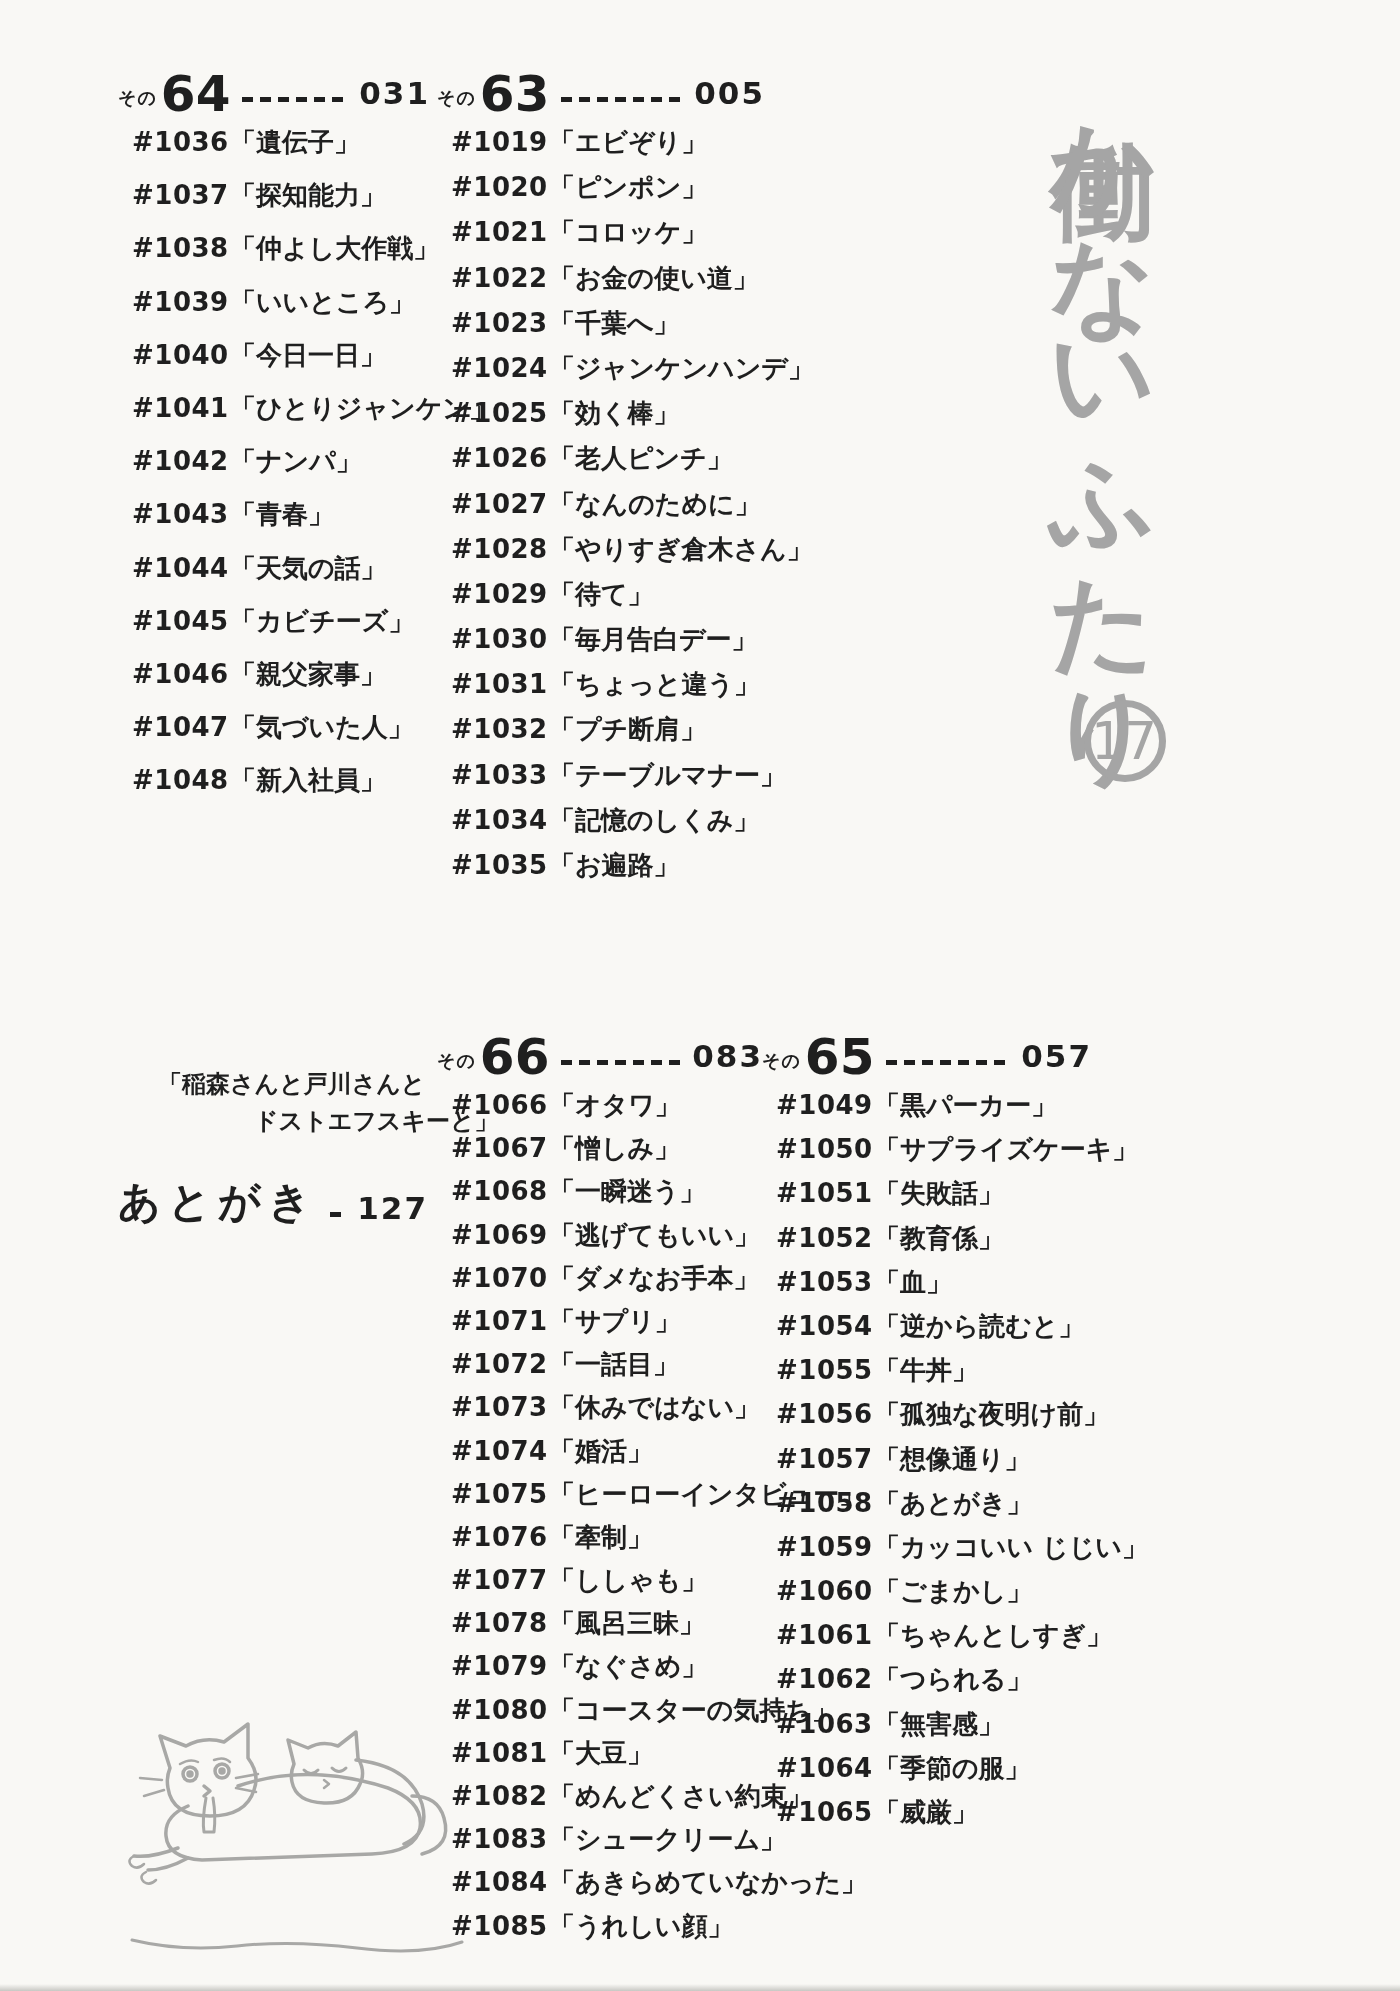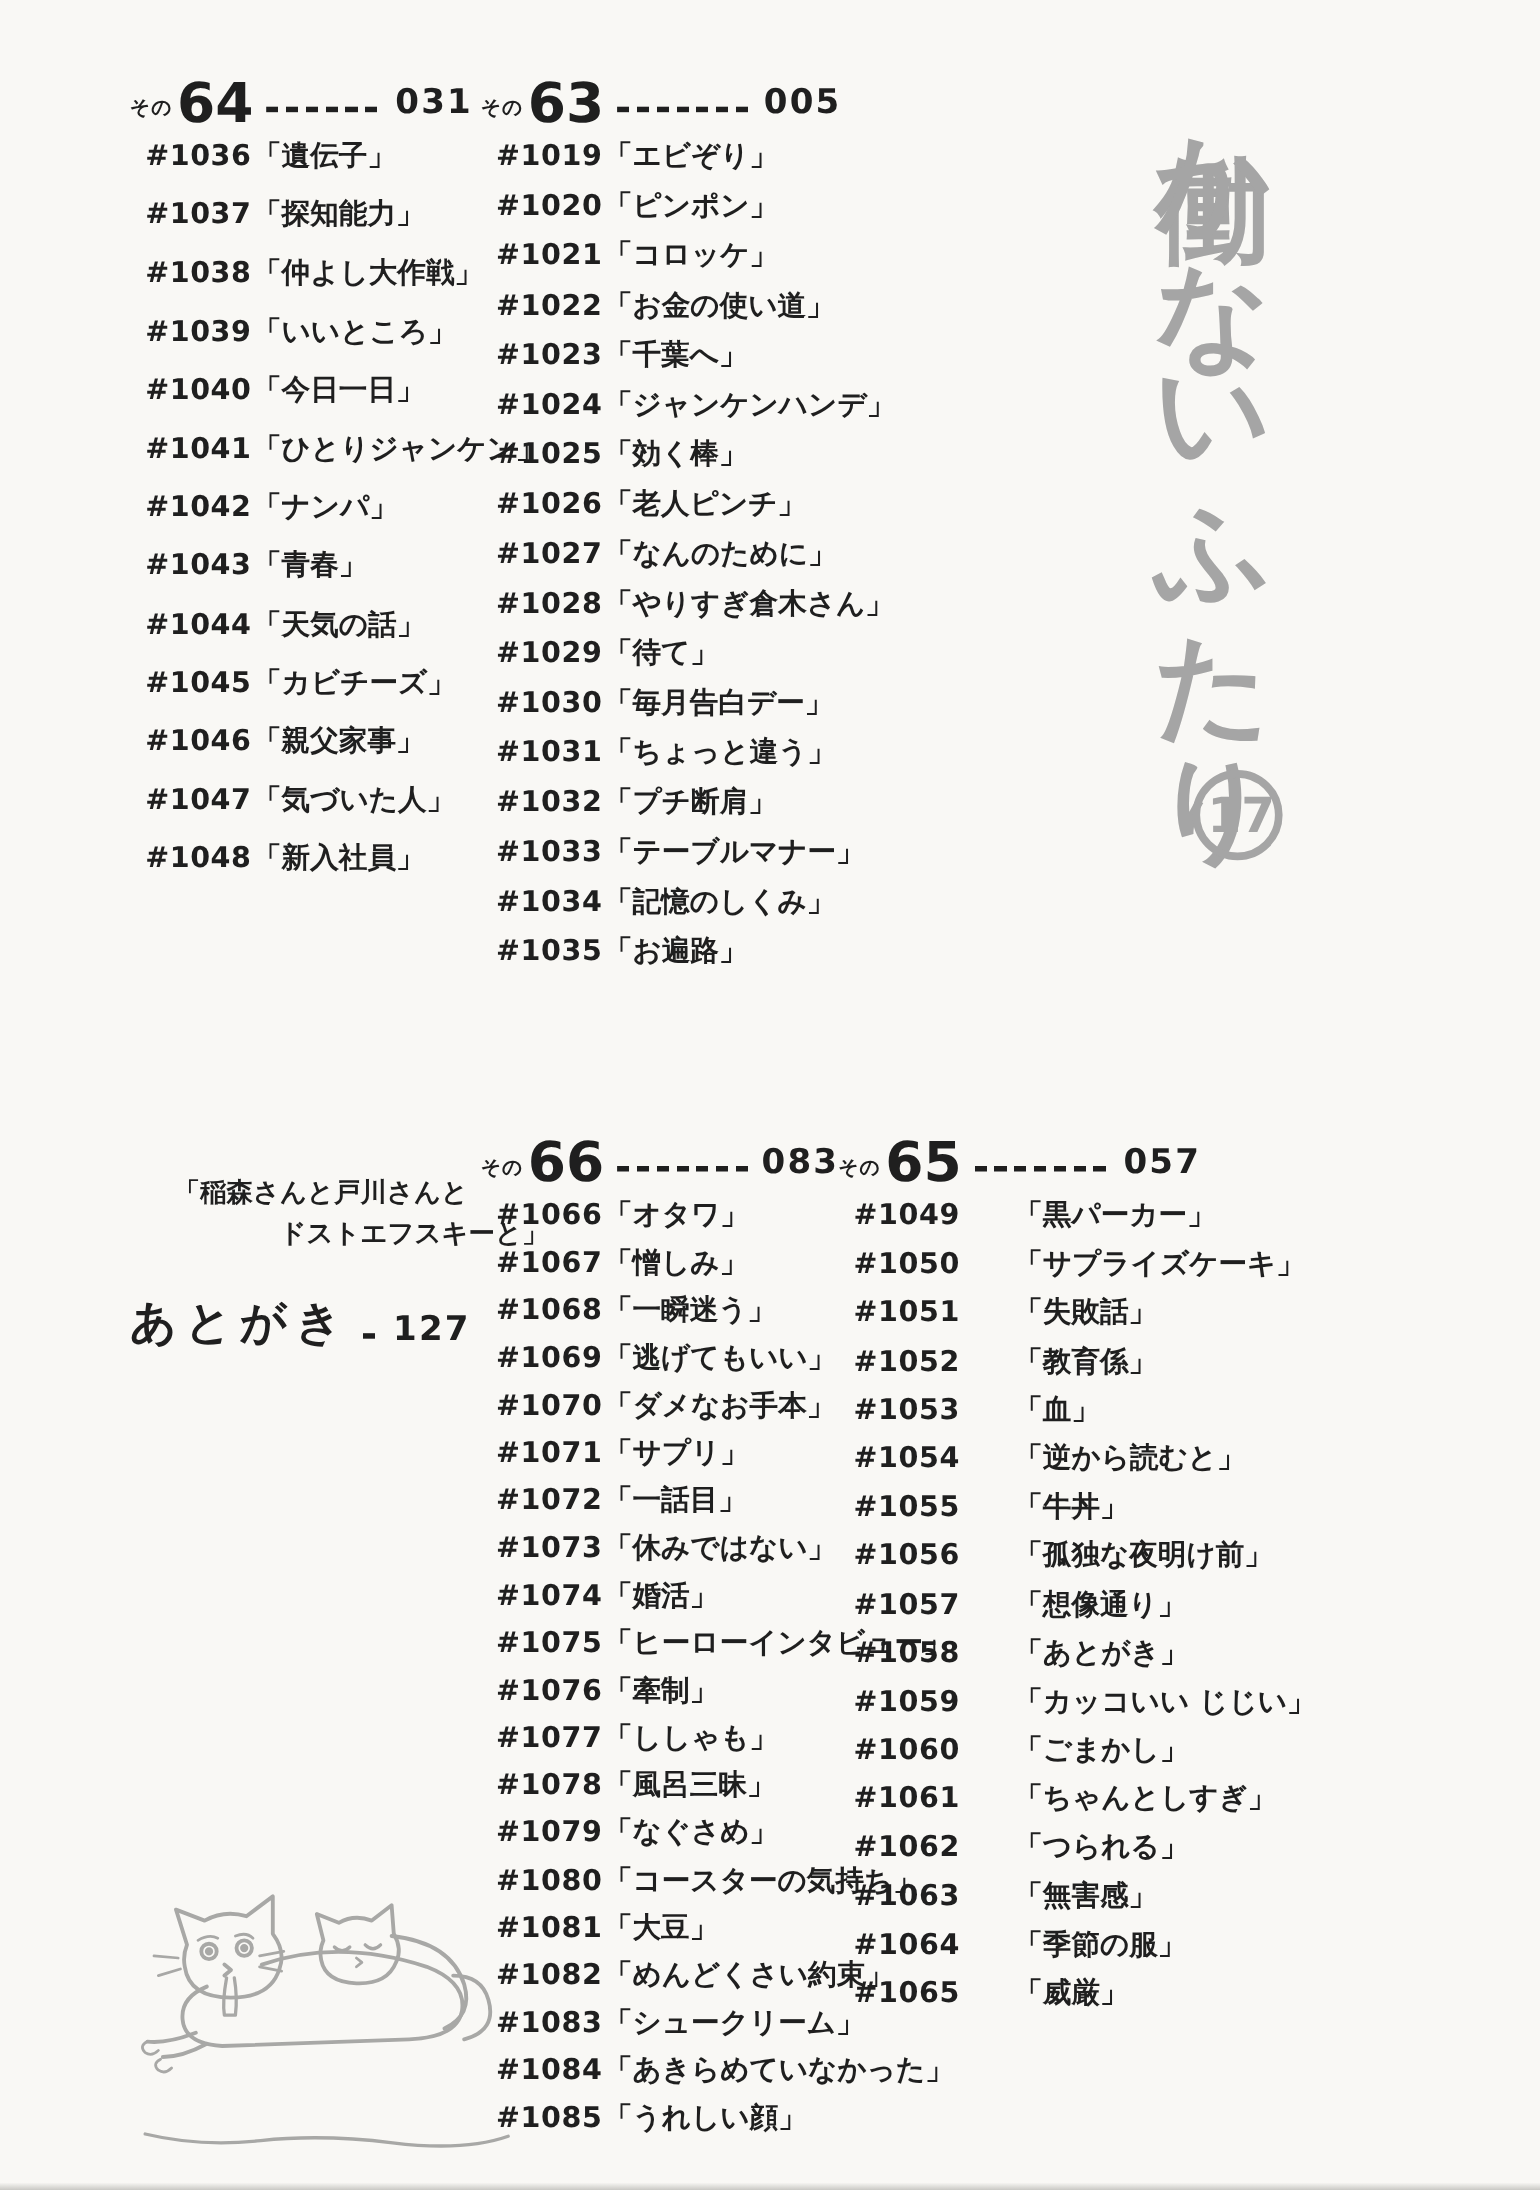--- a/index.html
+++ b/index.html
@@ -20,21 +20,21 @@
     background:repeating-linear-gradient(90deg,#1f1f1f 0 11px,transparent 11px 18px);
   }
   .page-num{font-size:31px;padding-bottom:6px;letter-spacing:2px;}
   .entries{margin-top:10px;padding-left:14px;}
   .entry{display:flex;font-weight:bold;font-size:26px;line-height:1.2;}
   .entry .num{min-width:98px;flex:0 0 auto;letter-spacing:.5px;}
   .entry .title{white-space:nowrap;}
   .sec-sono64 .entry{margin-bottom:22px;}
   .sec-sono63 .entry{margin-bottom:14px;}
   .sec-sono66 .entry{margin-bottom:12px;align-items:center;}
-  .sec-sono65 .entry{margin-bottom:13px;gap:48px;}
+  .sec-sono65 .entry{margin-bottom:13px;}
 
   .sec-sono64{left:118px;top:72px;width:312px;}
   .sec-sono63{left:437px;top:72px;width:328px;}
   .sec-sono66{left:437px;top:1035px;width:326px;}
   .sec-sono65{left:762px;top:1035px;width:330px;}
 
   .sec-extras{left:118px;top:1040px;width:330px;}
   .extra-label{font-size:38px;letter-spacing:4px;padding-bottom:2px;}
   .atogaki-header{margin-top:34px;width:310px;}
   .atogaki-header .extra-label{font-size:42px;letter-spacing:7px;}
@@ -44,22 +44,22 @@
   .vertical-title{
     position:absolute;left:1052px;top:58px;
     writing-mode:vertical-rl;text-orientation:upright;
     font-size:104px;line-height:1;letter-spacing:-6px;
     font-weight:bold;color:#a5a5a5;
     height:680px;
   }
   .volume-circle{
     position:absolute;left:1084px;top:700px;
     width:82px;height:82px;border:7px solid #a5a5a5;border-radius:50%;
-    display:flex;align-items:center;justify-content:flex-end;
-    font-size:44px;font-weight:bold;color:#a5a5a5;box-sizing:border-box;
+    display:flex;align-items:center;justify-content:flex-start;
+    font-size:52px;font-weight:normal;color:#a5a5a5;box-sizing:border-box;
   }
   .cats{position:absolute;left:118px;top:1668px;}
   .bottom-scan-edge{
     position:absolute;left:0;bottom:0;width:100%;height:7px;
     background:linear-gradient(180deg,rgba(190,190,185,0),rgba(160,160,155,.55));
   }
 </style>
 </head>
 <body>
 

